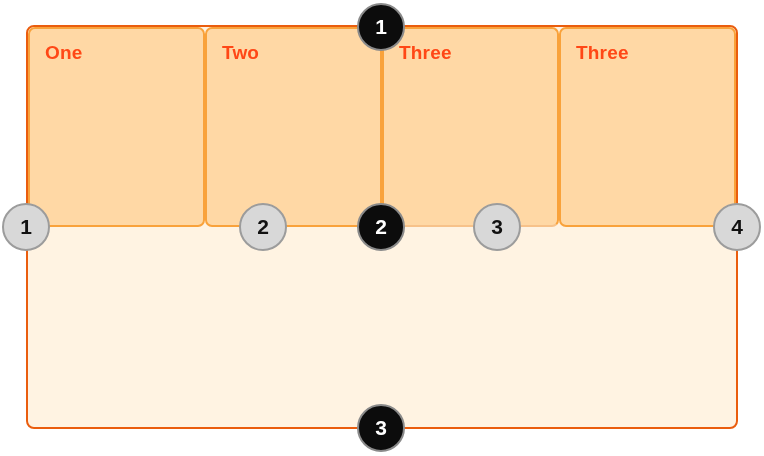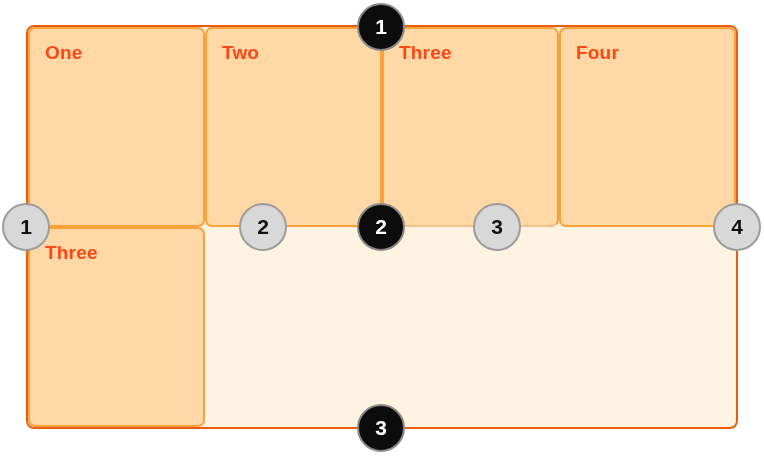--- a/index.html
+++ b/index.html
@@ -93,23 +93,20 @@
     <div class="cell">
       <span class="cell-label">One</span>
     </div>
     <div class="cell">
       <span class="cell-label">Two</span>
     </div>
     <div class="cell pale-bottom">
       <span class="cell-label">Three</span>
     </div>
     <div class="cell">
-      <span class="cell-label">Four</span>
-    </div>
-    <div class="cell">
       <span class="cell-label">Three</span>
     </div>
     <div class="cell empty">
       <span class="cell-label"></span>
     </div>
   </div>
 
   <div class="marker black m-row-1">1</div>
   <div class="marker black m-row-2">2</div>
   <div class="marker black m-row-3">3</div>

